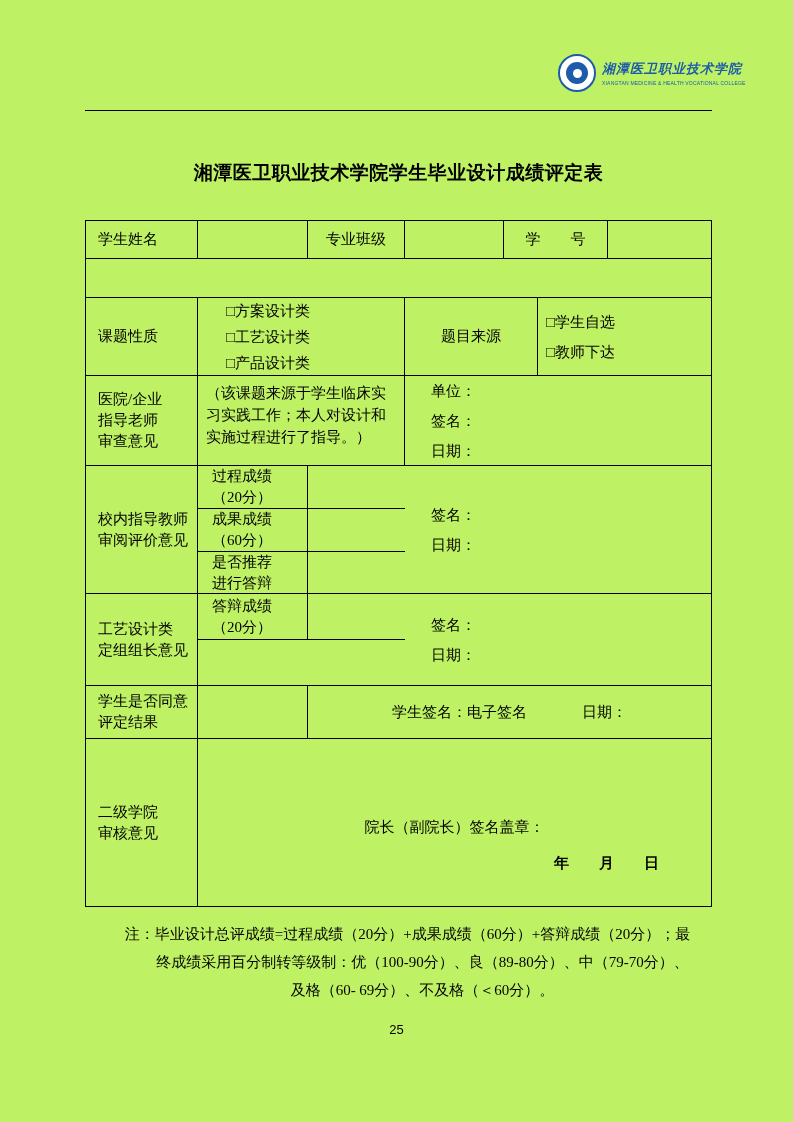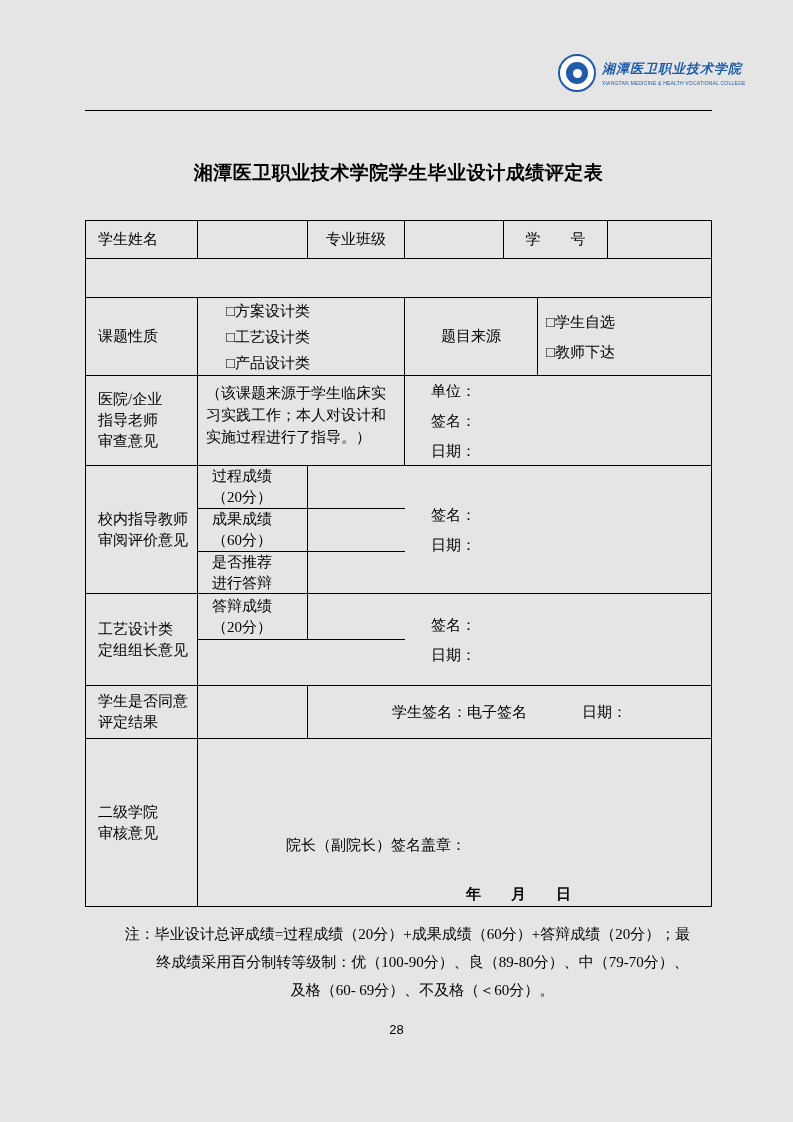--- a/index.html
+++ b/index.html
@@ -1,21 +1,21 @@
 <!DOCTYPE html>
 <html><head>
 <meta charset="utf-8">
 <style>
   * { margin:0; padding:0; box-sizing:border-box; }
   html,body { background:#ffffff; }
   .page {
     position:relative;
     width:793px; height:1122px;
     margin:0 auto;
-    background:#e5e5e5;
+    background:#bef264;
     font-family:"Liberation Serif","DejaVu Serif",serif;
     color:#000;
     overflow:hidden;
   }
 
   
   .logo { position:absolute; top:54px; left:558px; display:flex; align-items:center; gap:6px; }
   .logo-circle {
     width:38px; height:38px; border:2px solid #1e5bab; border-radius:50%;
     display:flex; align-items:center; justify-content:center; background:#fff;
@@ -71,21 +71,21 @@
   .sublabel { padding-left:14px; }
 
   .opts { flex-direction:column; justify-content:center; align-items:flex-start;
           padding-left:28px; line-height:26px; }
   .opts2 { flex-direction:column; justify-content:center; align-items:flex-start;
            padding-left:8px; line-height:30px; }
   .note-cell { align-items:flex-start; padding:6px 8px; line-height:22px; white-space:pre-line; }
   .sign-cell { flex-direction:column; justify-content:center; align-items:flex-start;
                padding-left:26px; line-height:30px; }
   .stu-cell { justify-content:center; gap:55px; }
-  .dean-cell { flex-direction:row; justify-content:center; align-items:center;
+  .dean-cell { flex-direction:column; justify-content:center; align-items:center;
                line-height:24px; padding-top:45px; }
   .dean-date { align-self:flex-end; margin-right:52px; margin-top:12px;font-weight:bold; }
 
   
   .note {
     position:absolute; top:920px; left:150px; width:545px;
     text-indent:-30px; font-size:15px; line-height:28px;text-align:center;
   }
   .page-number {
     position:absolute; top:1022px; left:0; width:100%;
@@ -217,15 +217,15 @@
         <div class="dean-date">年　　月　　日</div>
       </div>
     </div>
 
   </div>
 
   <div class="note">
     <span>注：</span><span>毕业设计总评成绩=过程成绩（20分）+成果成绩（60分）+答辩成绩（20分）；最终成绩采用百分制转等级制：优（100-90分）、良（89-80分）、中（79-70分）、及格（60- 69分）、不及格（＜60分）。</span>
   </div>
 
-  <div class="page-number">28</div>
+  <div class="page-number">25</div>
 
 </div>
 
 </body></html>

